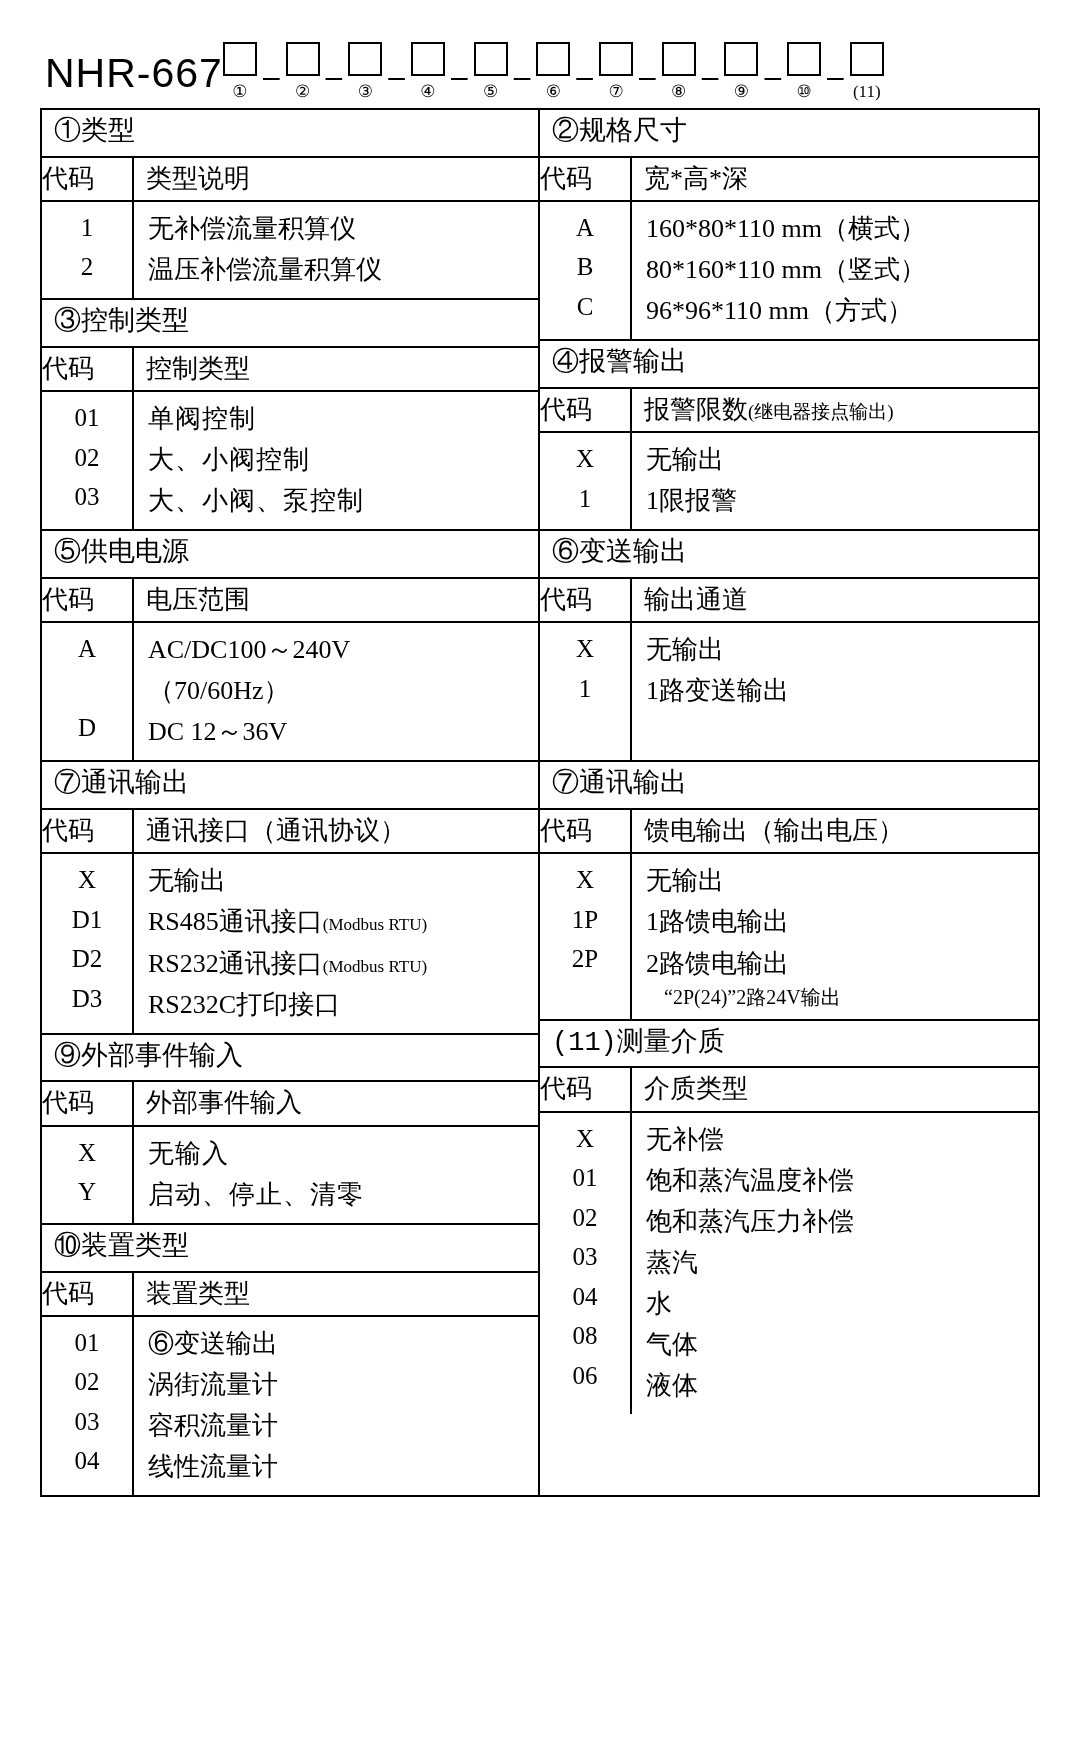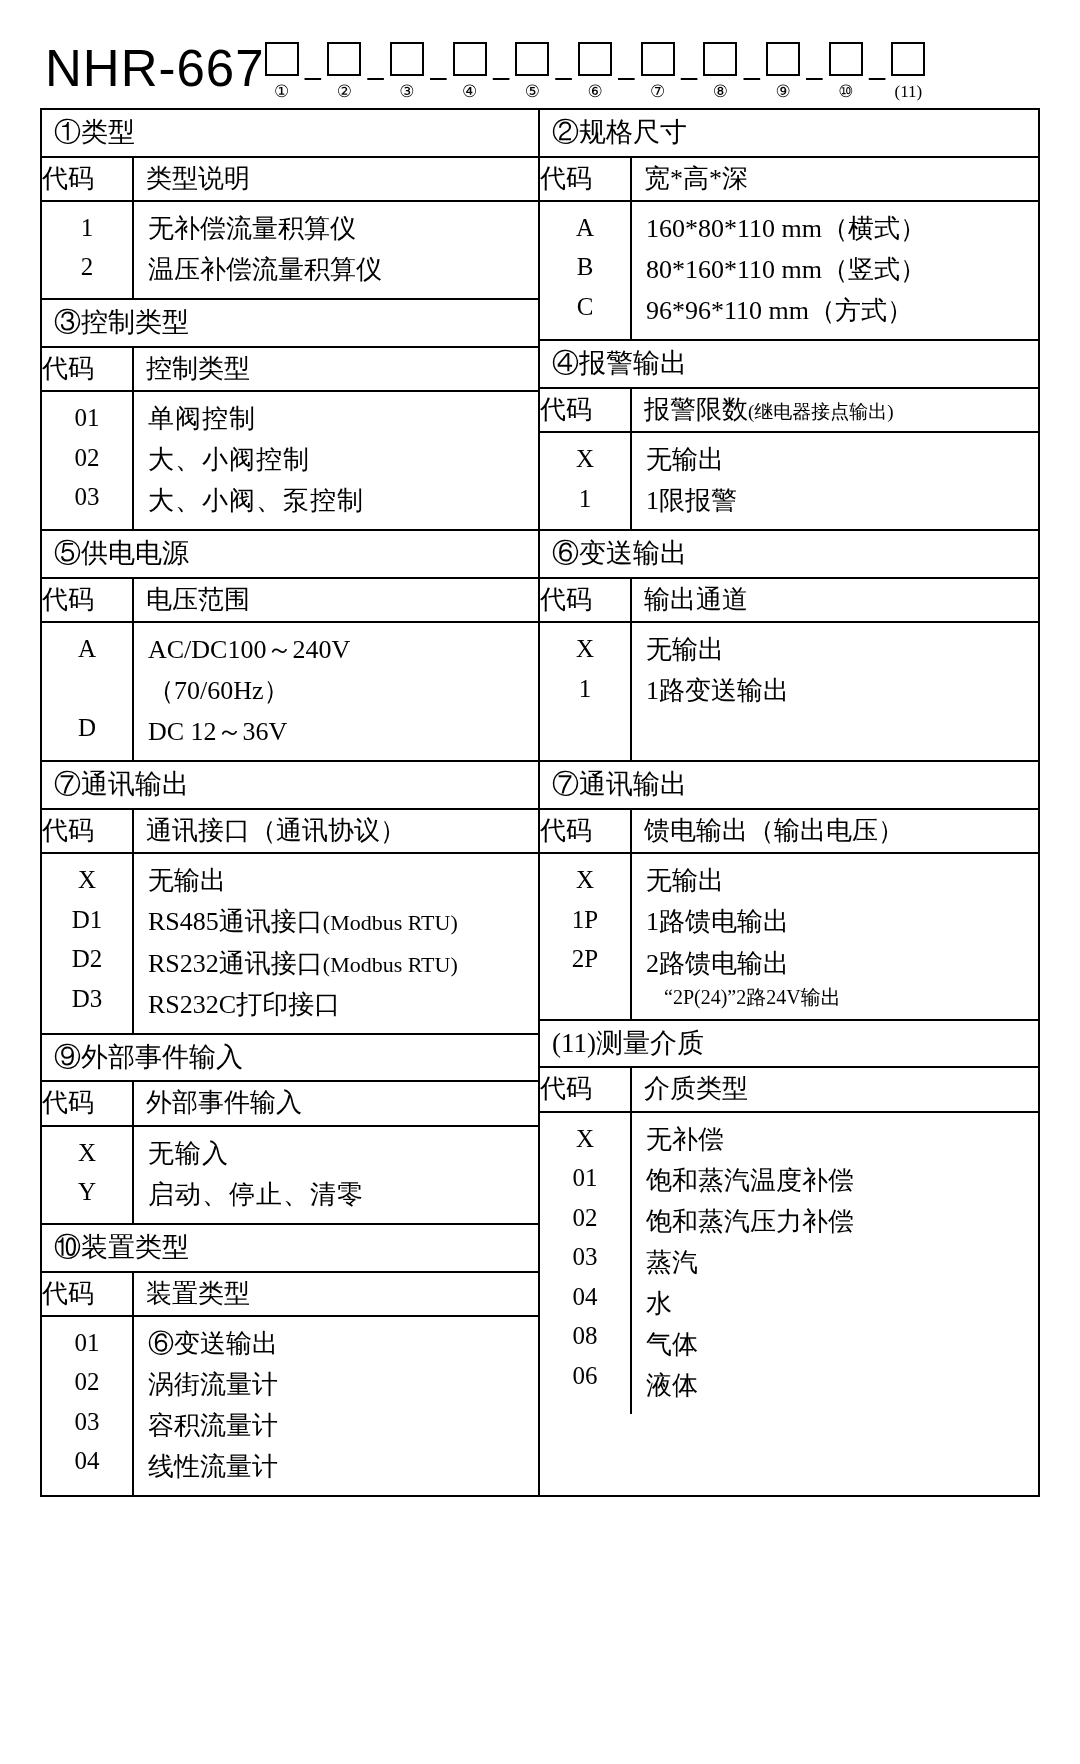--- a/index.html
+++ b/index.html
@@ -24,21 +24,21 @@
   }
 
   
   .model-row {
     display: flex;
     align-items: flex-end;
     padding-left: 5px;
     height: 70px;
   }
   .model-name {
-    font-size: 51px;
+    font-size: 41px;
     letter-spacing: 1px;
     font-family: "Liberation Sans", sans-serif;
     line-height: 1;
     padding-bottom: 6px;
   }
   .code-group {
     display: flex;
     align-items: flex-end;
   }
   .code-cell {
@@ -91,20 +91,21 @@
   }
   .sec:last-child {
     border-bottom: none;
   }
   .sec-title {
     font-size: 27px;
     padding: 6px 10px 6px 12px;
     border-bottom: 2px solid #000;
     line-height: 1.25;
     white-space: nowrap;
+    font-family: Liberation Mono, monospace;
   }
   .hdr-row {
     display: flex;
     border-bottom: 2px solid #000;
   }
   .hdr-code {
     width: 92px;
     flex: none;
     border-right: 2px solid #000;
     box-sizing: border-box;
@@ -143,21 +144,21 @@
     padding: 6px 6px 8px 14px;
     line-height: 1.58;
   }
   .body-desc.wide-sp {
     letter-spacing: 1px;
   }
   .line {
     white-space: nowrap;
   }
   .line .tiny {
-    font-size: 22px;
+    font-size: 17px;
   }
   .note {
     font-size: 20px;
     line-height: 1.35;
     white-space: nowrap;
   }
   .lat {
     font-family: "Liberation Serif", serif;
   }
   .blank {

